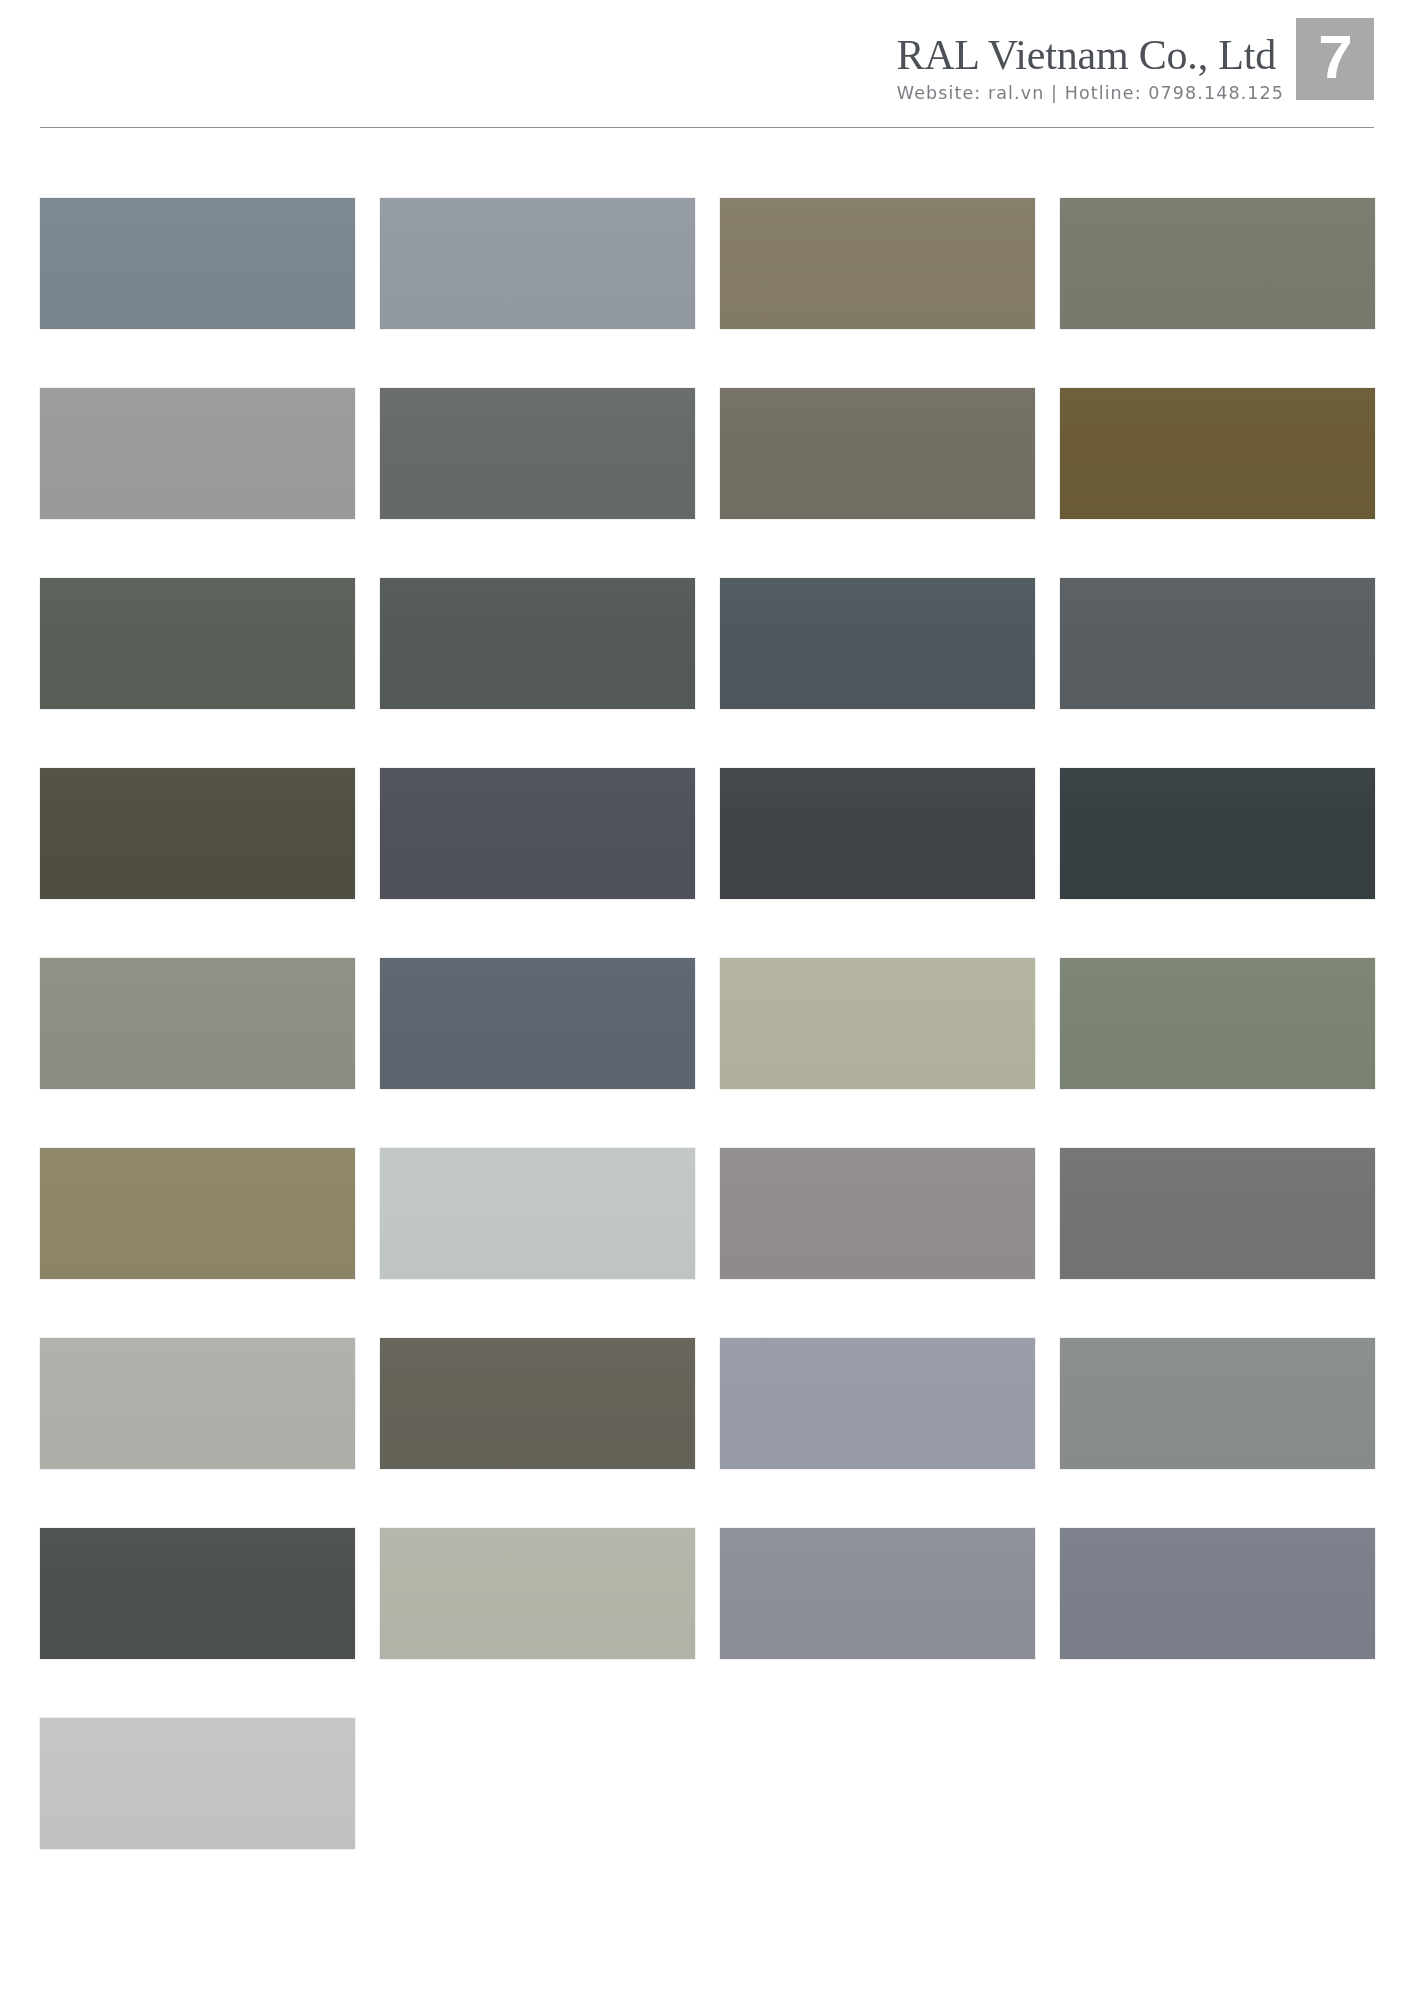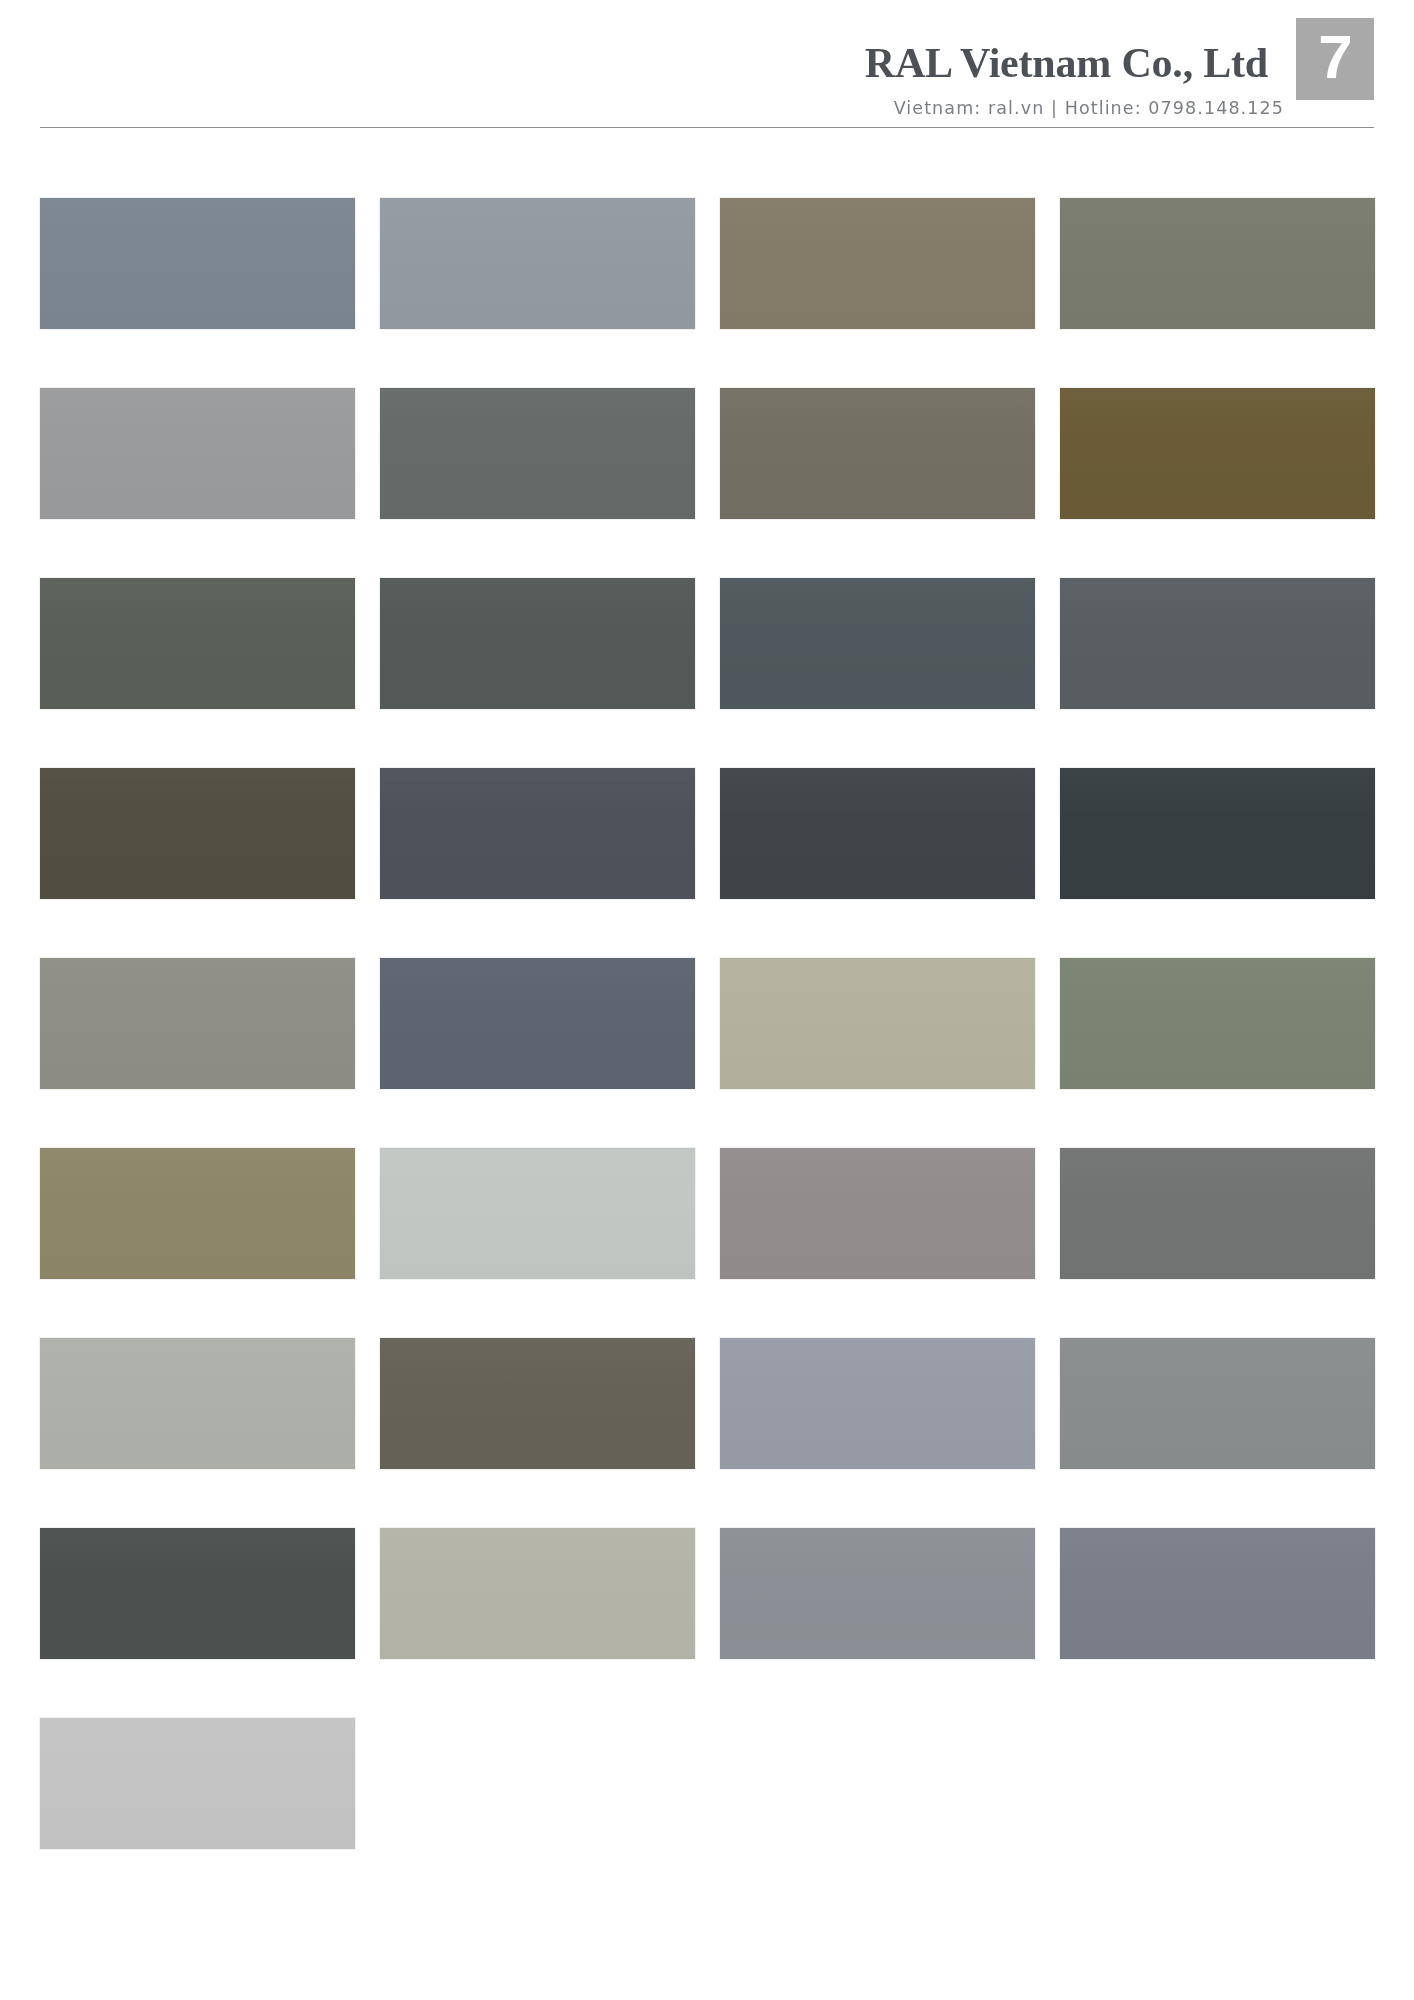--- a/index.html
+++ b/index.html
@@ -34,26 +34,26 @@
   .header-text-block {
     position: absolute;
     right: 130px;
     top: 26px;
     text-align: right;
     line-height: 1;
   }
 
   .company-name {
     font-family: "Liberation Serif", "DejaVu Serif", serif;
-    font-weight: bold;
+    font-weight: normal;
     font-size: 42px;
     letter-spacing: -0.2px;
     color: #4c5057;
     white-space: nowrap;
-    margin: 16px;
+    margin: 8px;
     padding: 0;
   }
 
   .contact-line {
     margin-top: 9px;
     font-family: "DejaVu Sans", "Liberation Sans", sans-serif;
     font-size: 17.5px;
     letter-spacing: 1.1px;
     color: #7b7f84;
     white-space: nowrap;
@@ -123,21 +123,21 @@
 </style>
 </head>
 <body>
 
 <div class="page">
 
   <div class="header">
 
     <div class="header-text-block">
       <div class="company-name">RAL Vietnam Co., Ltd</div>
-      <div class="contact-line">Vietnam: ral.vn | Hotline: 0798.148.125</div>
+      <div class="contact-line">Website: ral.vn | Hotline: 0798.148.125</div>
     </div>
 
     <div class="page-number-box">
       <span class="page-number">7</span>
     </div>
 
     <div class="header-rule"></div>
   </div>
 
   <div class="swatch-grid">

